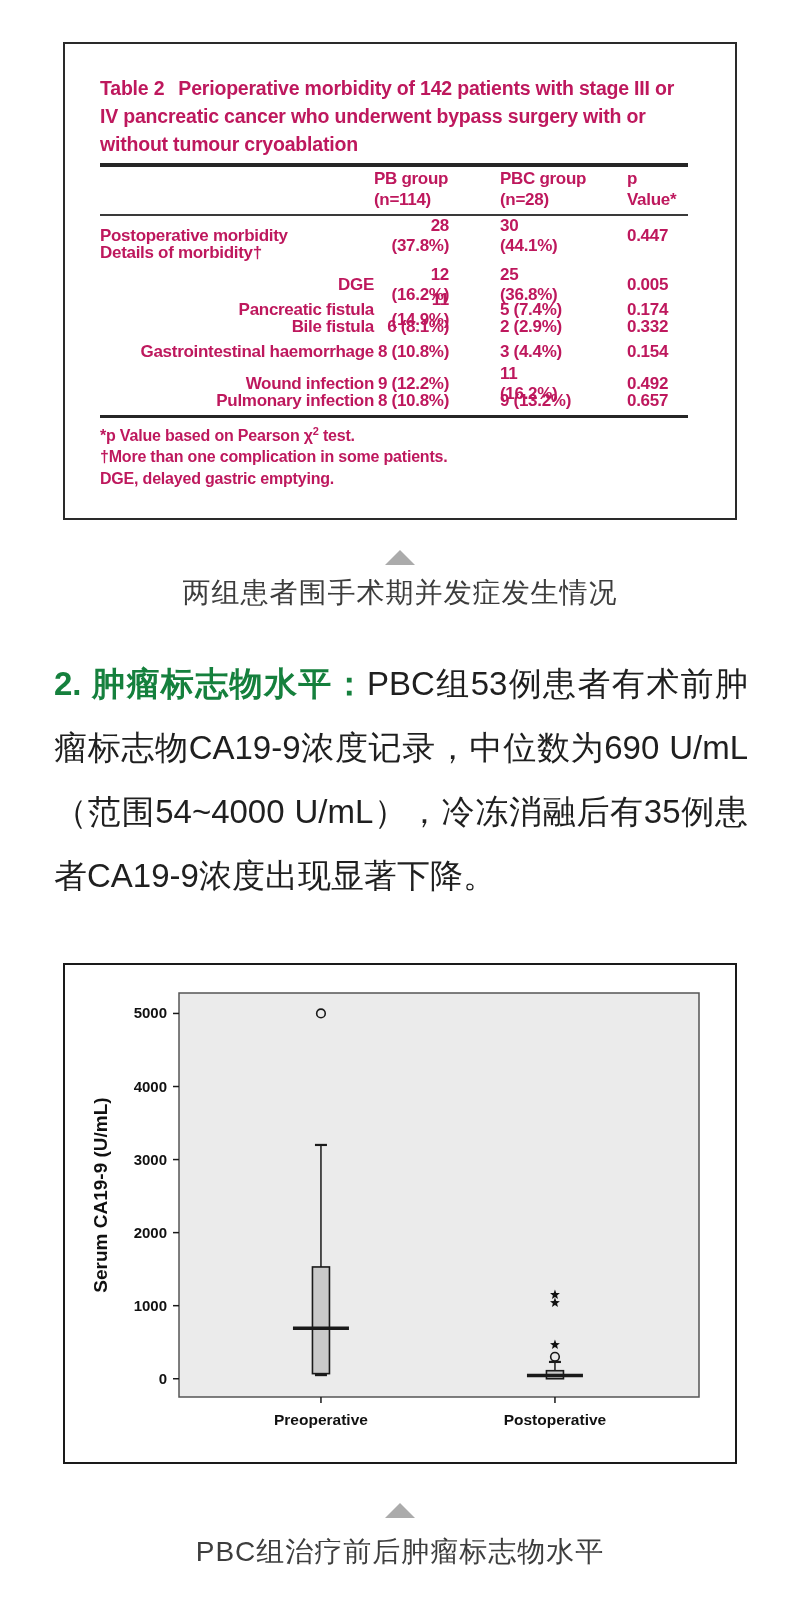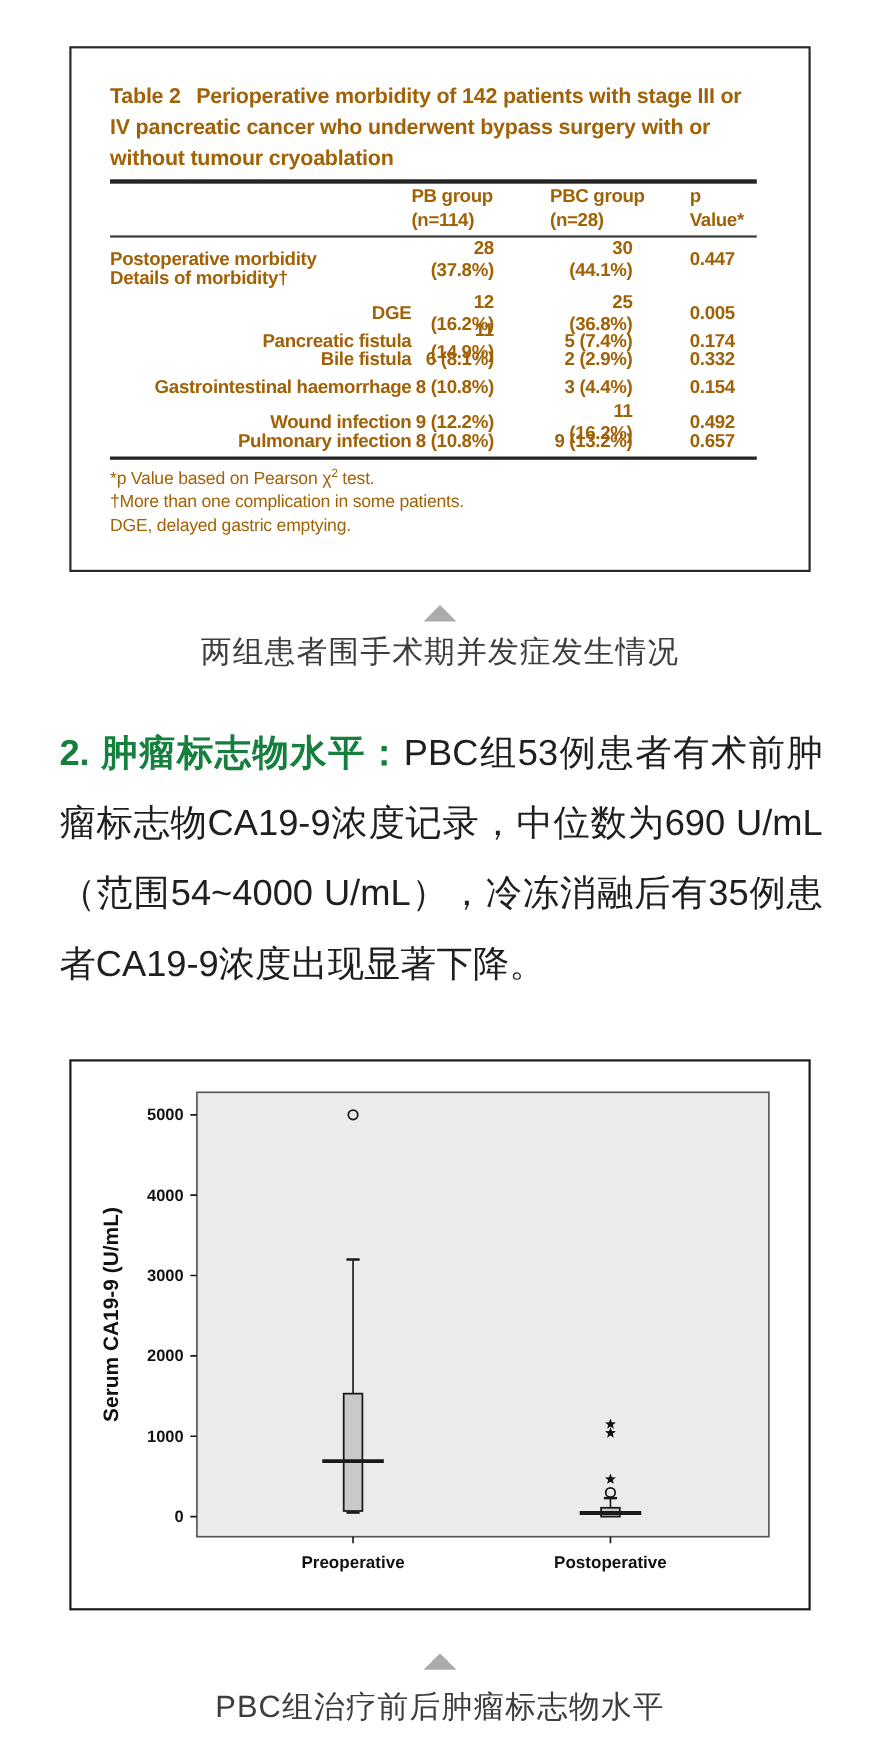--- a/index.html
+++ b/index.html
@@ -1,39 +1,39 @@
 <!DOCTYPE html>
 <html><head>
 <meta charset="utf-8">
 <style>
   html,body{margin:0;padding:0;background:#fff;}
   #page{position:relative;width:800px;height:1597px;background:#ffffff;overflow:hidden;
         font-family:"Liberation Sans","DejaVu Sans",sans-serif;}
 
   
   .table-fig{position:absolute;left:63px;top:42px;width:674px;height:478px;
-             border:2px solid #2a2a2a;background:#fff;box-sizing:border-box;color:#a16207;}
+             border:2px solid #2a2a2a;background:#fff;box-sizing:border-box;color:#be185d;}
   .tf-content{position:absolute;left:35px;right:47px;top:30px;}
   .tf-title{font-size:19.5px;line-height:28px;font-weight:700;letter-spacing:-0.2px;}
   .tf-title .rest{font-weight:700;}
   .tf-title .lead{margin-right:14px;}
   .rule-a{height:3.5px;background:#262626;margin-top:5px;}
   .rule-b{height:2px;background:#3a3a3a;}
   .rule-c{height:3px;background:#262626;margin-top:1px;}
   .tf-grid{display:grid;grid-template-columns:274px 126px 127px 1fr;}
   .tf-head{height:47px;align-items:end;padding-bottom:4px;box-sizing:border-box;}
   .tf-head .hcell{display:flex;flex-direction:column;justify-content:flex-end;
                   font-weight:700;font-size:17px;line-height:21px;letter-spacing:-0.3px;}
   .trow{height:24.75px;align-items:center;font-size:17px;font-weight:700;letter-spacing:-0.3px;}
   .trow .lbl{white-space:nowrap;}
   .trow .lbl.ind{padding-left:38px;text-align:right;}
   .trow .v1{text-align:right;padding-right:51px;}
-  .trow .v2{text-align:right;padding-right:52px;}
+  .trow .v2{padding-right:52px;}
   .trow .vp{text-align:left;}
-  .tf-foot{margin-top:7px;font-size:16px;line-height:21.5px;font-weight:400;letter-spacing:-0.2px;}
+  .tf-foot{margin-top:7px;font-size:16px;line-height:21.5px;font-weight:700;letter-spacing:-0.2px;}
   .tf-foot sup{font-size:11px;vertical-align:super;line-height:0;}
 
   
   .tri{position:absolute;width:0;height:0;border-left:15px solid transparent;
        border-right:15px solid transparent;border-bottom:15px solid #ababab;}
   .cap{position:absolute;width:800px;left:0;text-align:center;font-size:28px;
        color:#3d3d3d;letter-spacing:1px;}
 
   
   .para{position:absolute;left:54px;top:652px;width:694px;font-size:33px;line-height:64px;

